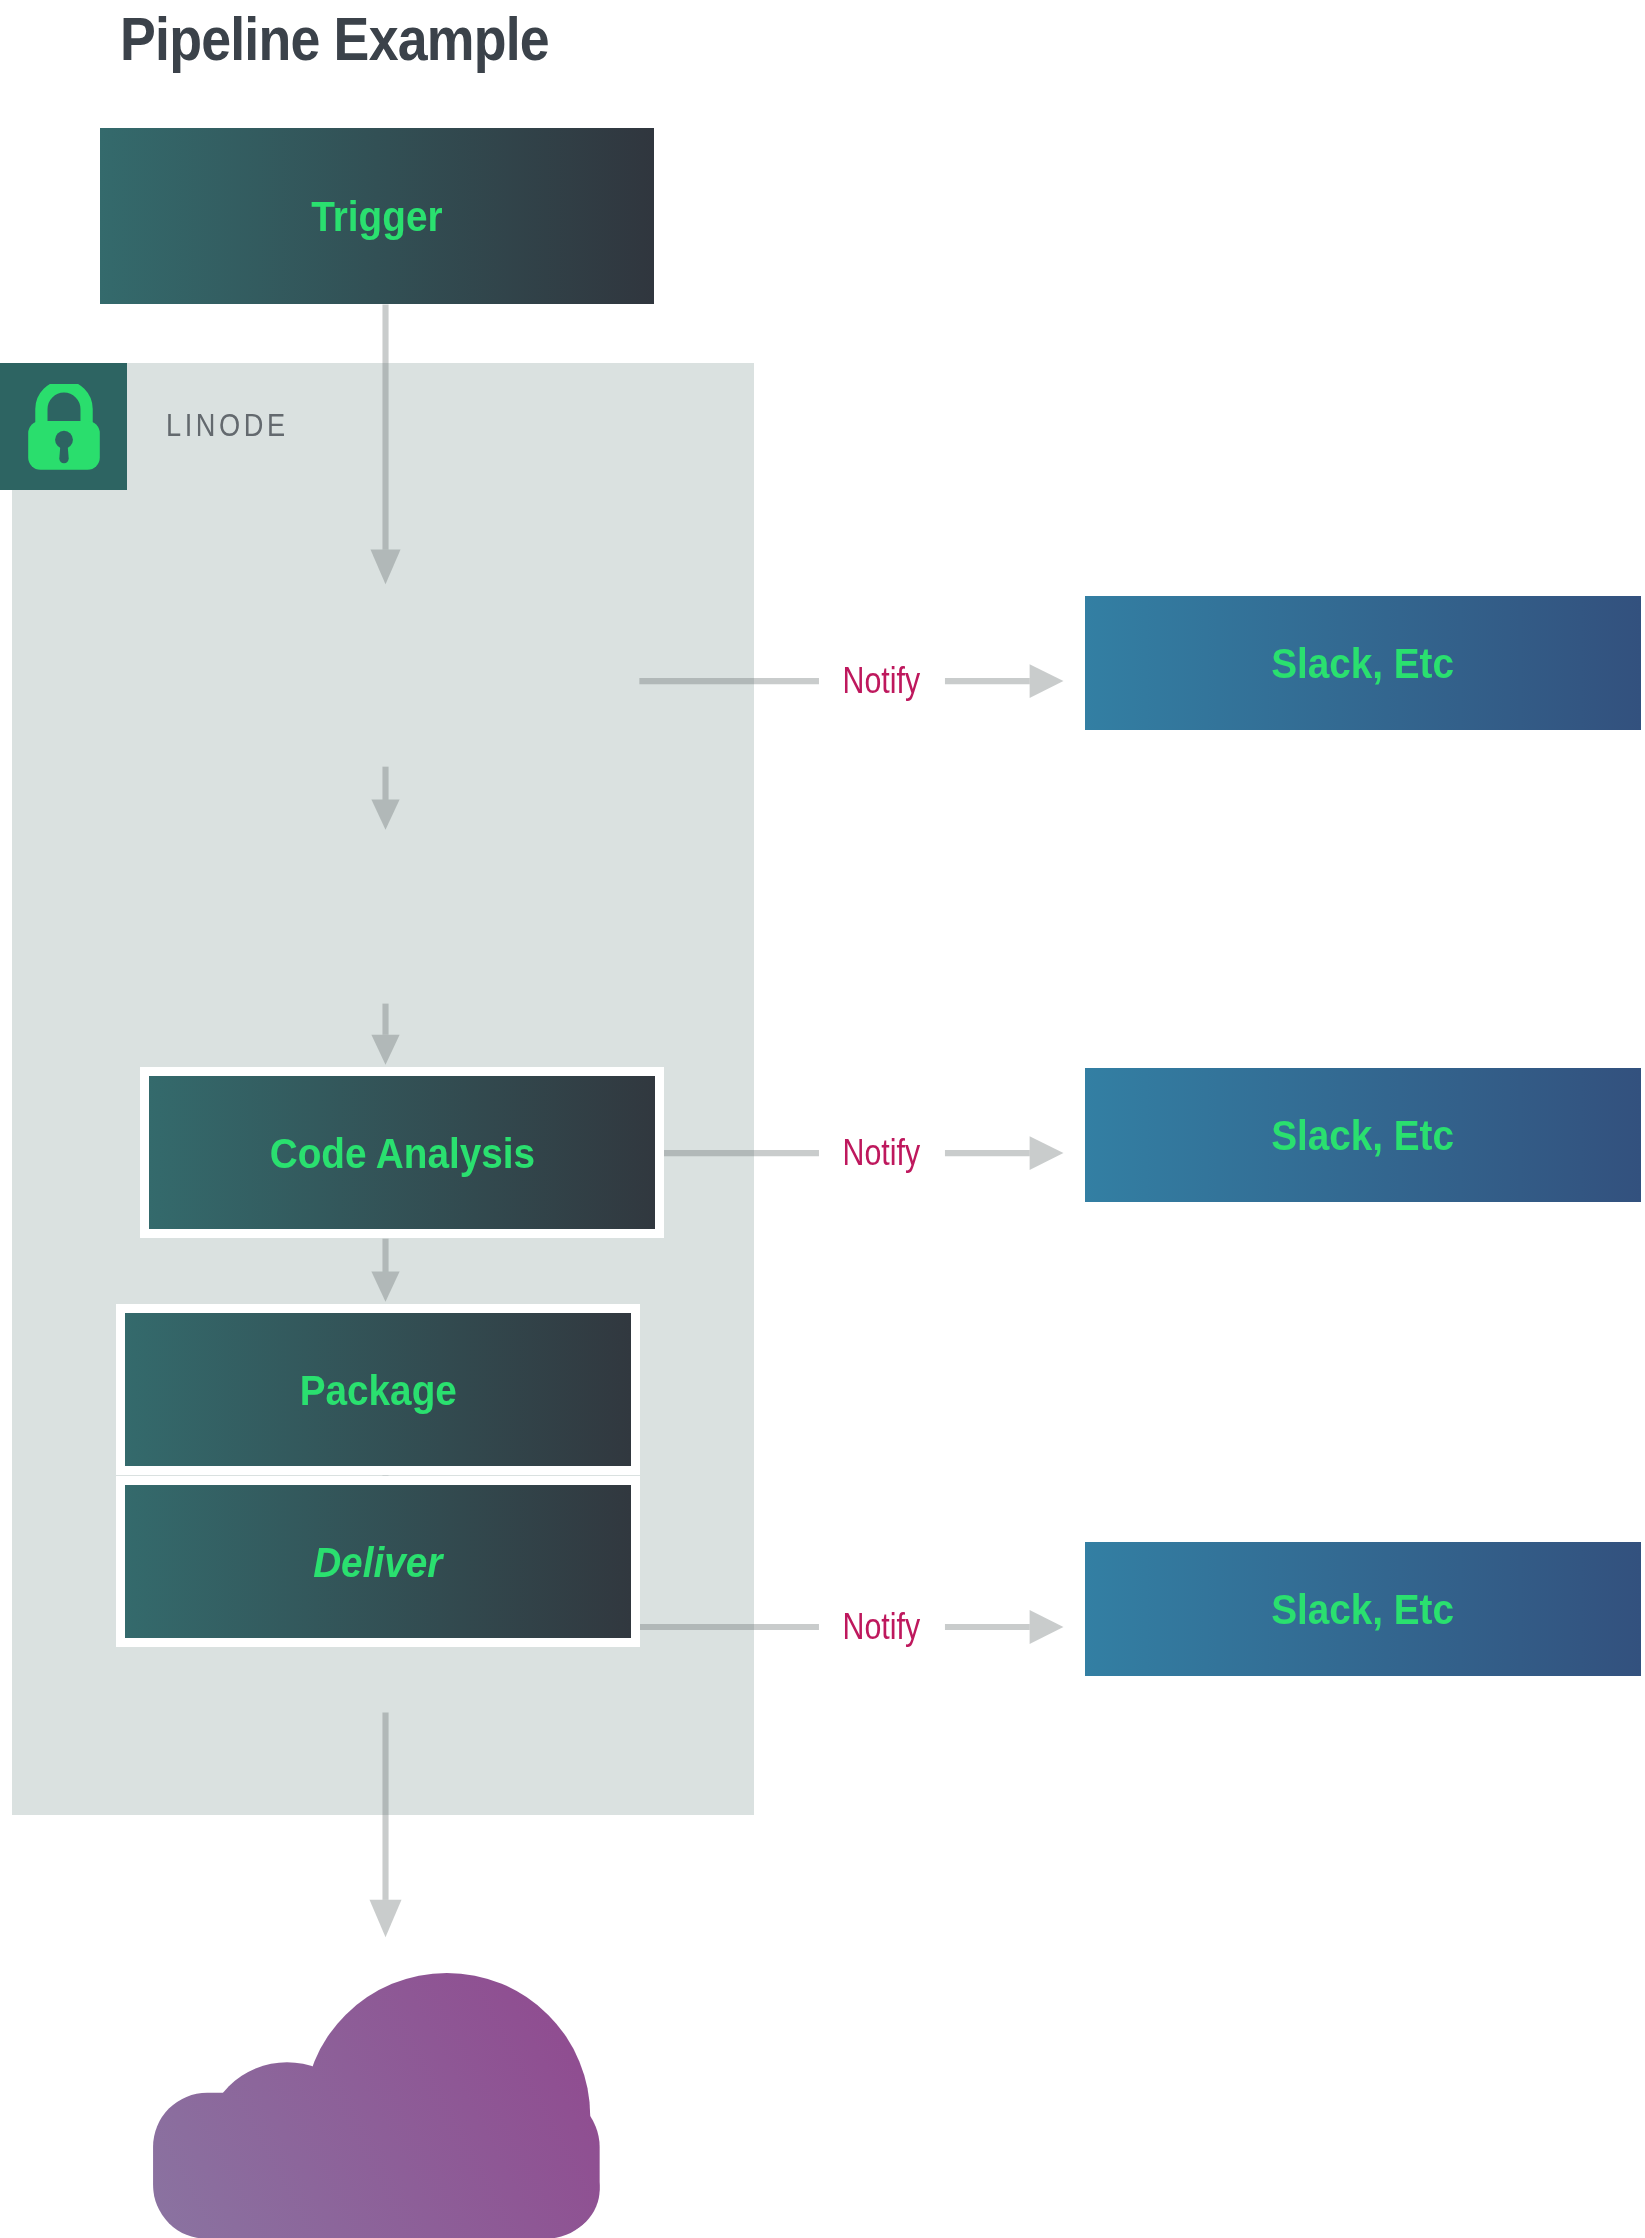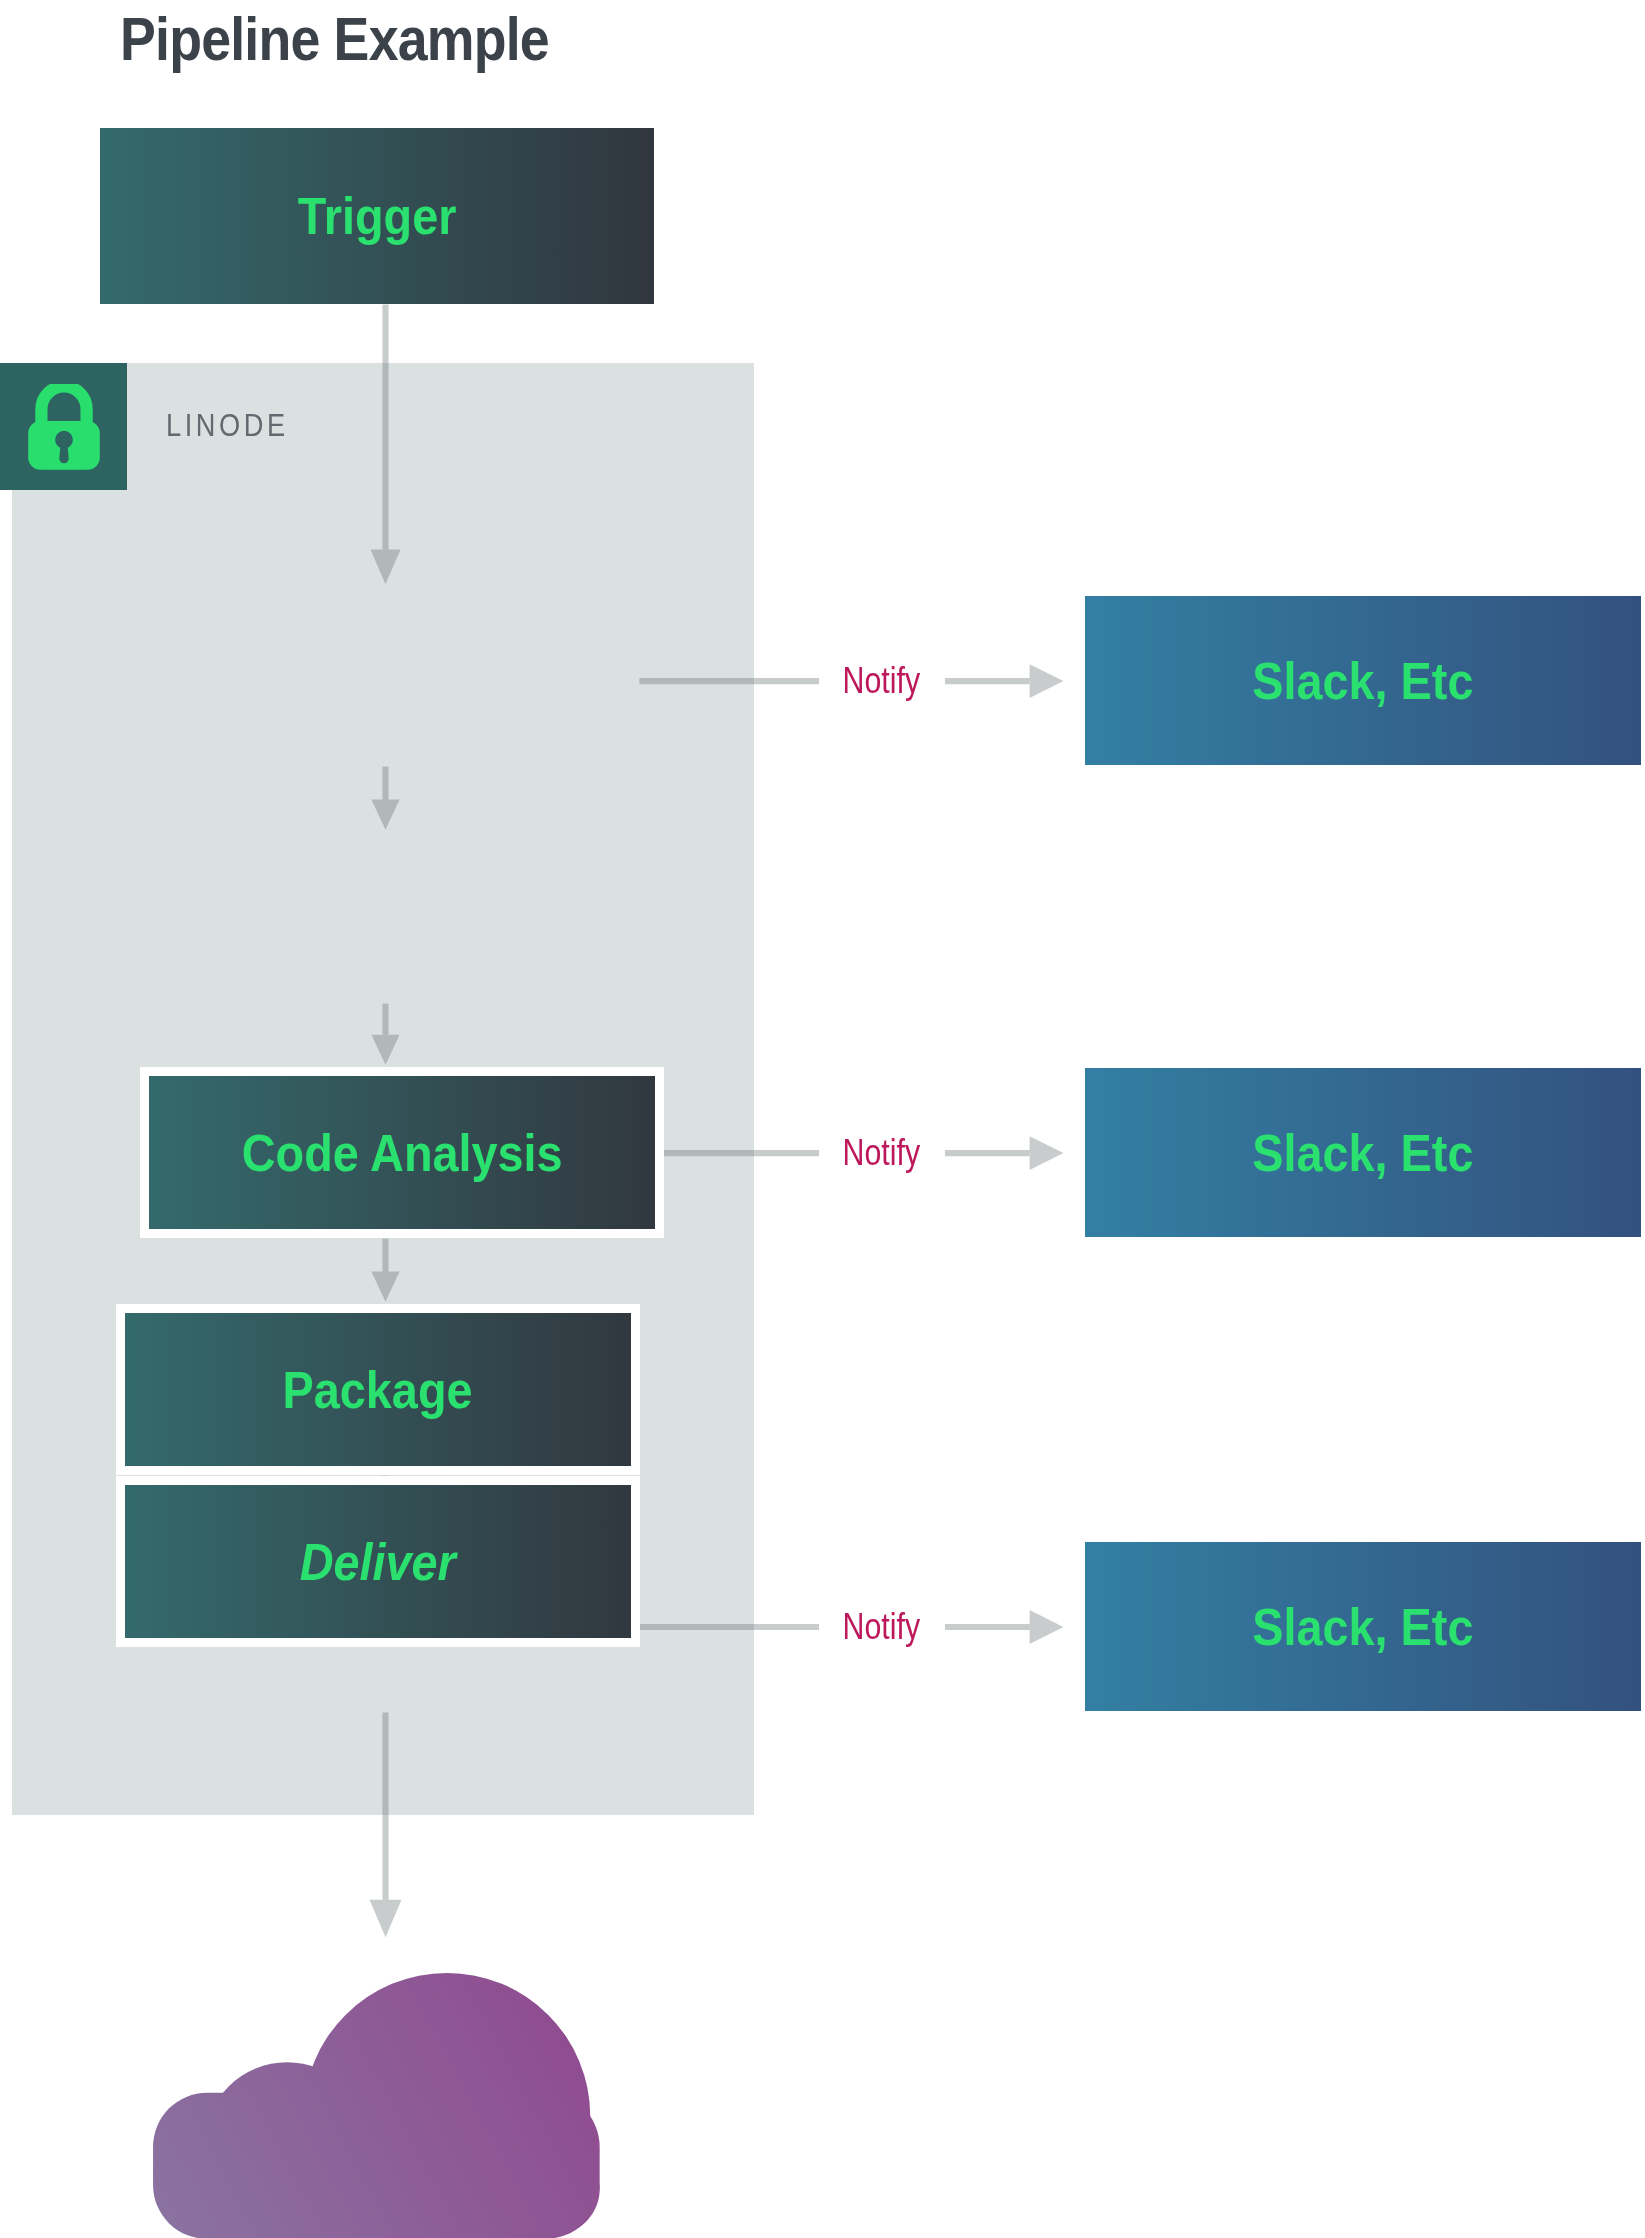--- a/index.html
+++ b/index.html
@@ -13,21 +13,21 @@
   
   .linode-panel{position:absolute;left:11.8px;top:363px;width:742px;height:1452px;background:#dae1e0;z-index:1;}
   .lock-badge{position:absolute;left:0;top:363px;width:127px;height:127px;background:#2d6462;z-index:6;}
   .lock-badge svg{position:absolute;left:50%;top:50%;transform:translate(-50%,-50%);}
   .linode-label{position:absolute;left:166px;top:363px;height:127px;line-height:125px;
                 font-size:32px;font-weight:300;color:#63696e;letter-spacing:4.2px;
                 transform:scaleX(0.85);transform-origin:left center;z-index:6;white-space:nowrap;}
 
   
   .node-label{position:absolute;left:0;right:0;top:50%;transform:translateY(-50%);
-              text-align:center;color:#2ae06f;font-weight:bold;font-size:52px;white-space:nowrap;}
+              text-align:center;color:#2ae06f;font-weight:bold;font-size:43px;white-space:nowrap;}
   .node-label > span{display:inline-block;transform:scaleX(0.9);transform-origin:center;}
 
   
   .trigger-box{position:absolute;left:100px;top:128px;width:554px;height:176px;
                background:linear-gradient(90deg,#346a6c 0%,#30363e 100%);z-index:10;}
 
   
   .step-box{position:absolute;left:116px;width:524px;height:171px;box-sizing:border-box;
             border:9px solid #ffffff;background:linear-gradient(90deg,#346a6c 0%,#31383f 100%);z-index:10;}
   .step-build{top:595px;}
@@ -38,21 +38,21 @@
 
   
   .notify-label{position:absolute;left:764px;width:235px;height:66px;line-height:66px;
                 text-align:center;font-size:37px;font-weight:300;color:#be185d;z-index:10;}
   .notify-label > span{display:inline-block;transform:scaleX(0.82);transform-origin:center;}
   .notify-1{top:648px;}
   .notify-2{top:1120px;}
   .notify-3{top:1594px;}
 
   
-  .slack-box{position:absolute;left:1085px;width:556px;height:169px;
+  .slack-box{position:absolute;left:1085px;width:556px;height:134px;
              background:linear-gradient(90deg,#337fa3 0%,#33517e 100%);z-index:10;}
   .slack-1{top:596px;}
   .slack-2{top:1068px;}
   .slack-3{top:1542px;}
 
   
   .arrows{position:absolute;left:0;top:0;width:1645px;height:2239px;z-index:5;pointer-events:none;}
 
   
   .cloud{position:absolute;left:146px;top:1947px;width:456px;height:292px;z-index:4;}

